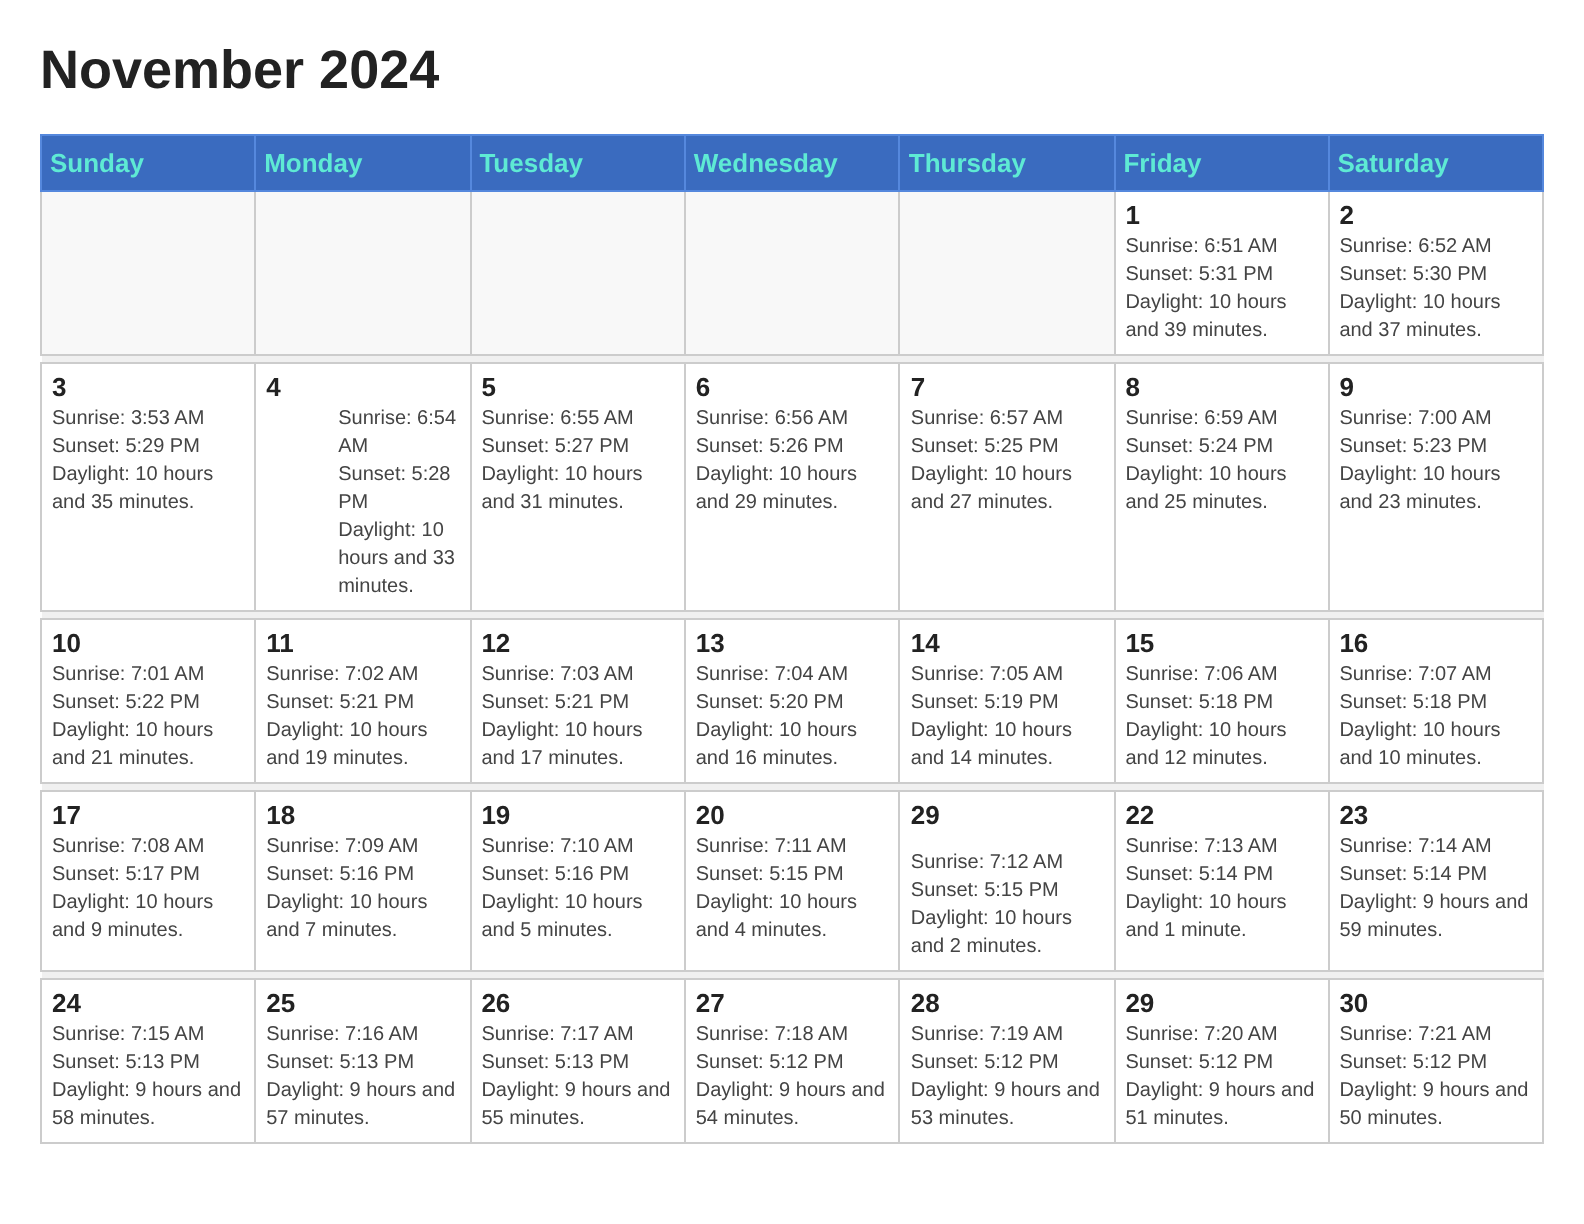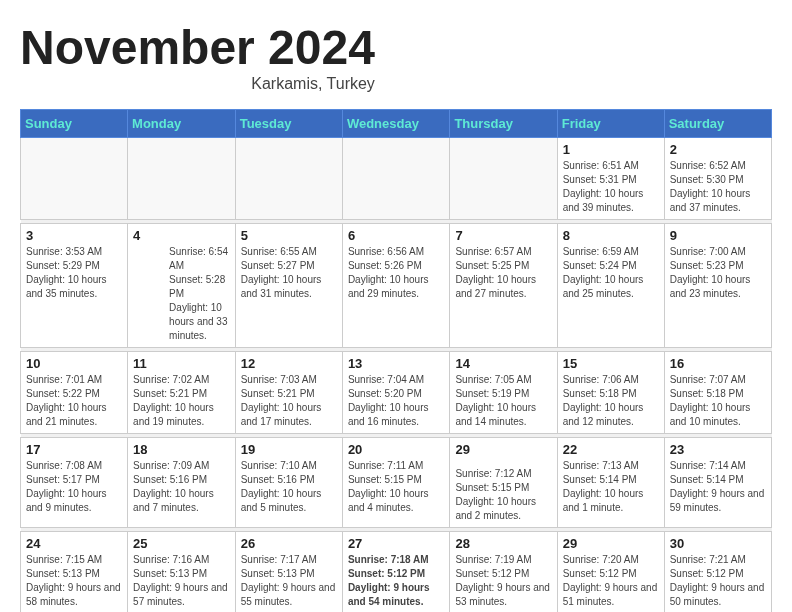--- a/index.html
+++ b/index.html
@@ -18,21 +18,21 @@
     }
     .logo {
       display: flex;
       align-items: center;
       gap: 4px;
     }
     .title-block {
       text-align: right;
     }
     .title-block h1 {
-      font-size: 48px;
+      font-size: 27px;
       font-weight: bold;
       color: #222;
     }
     .title-block h2 {
       font-size: 16px;
       font-weight: normal;
       color: #444;
     }
     .calendar {
       width: 100%;
@@ -78,21 +78,20 @@
       border: none;
       padding: 0;
     }
   </style>
 </head>
 <body>
 
 <div class="header">
   <div class="title-block">
     <h1>November 2024</h1>
-    <h2>Karkamis, Turkey</h2>
   </div>
 </div>
 
 <table class="calendar">
   <thead>
     <tr>
     <th>Sunday</th>
         <th>Monday</th>
         <th>Tuesday</th>
         <th>Wednesday</th>
@@ -303,21 +302,21 @@
 Daylight: 9 hours and 57 minutes.</div>
         </td>
         <td>
           <span class="day-number">26</span>
           <div class="day-info" style="white-space: pre-line;">Sunrise: 7:17 AM
 Sunset: 5:13 PM
 Daylight: 9 hours and 55 minutes.</div>
         </td>
         <td>
           <span class="day-number">27</span>
-          <div class="day-info" style="white-space: pre-line; font-weight: bold;">Sunrise: 7:18 AM
+          <div class="day-info" style="white-space: pre-line;">Sunrise: 7:18 AM
 Sunset: 5:12 PM
 Daylight: 9 hours and 54 minutes.</div>
         </td>
         <td>
           <span class="day-number">28</span>
           <div class="day-info" style="white-space: pre-line;">Sunrise: 7:19 AM
 Sunset: 5:12 PM
 Daylight: 9 hours and 53 minutes.</div>
         </td>
         <td>

